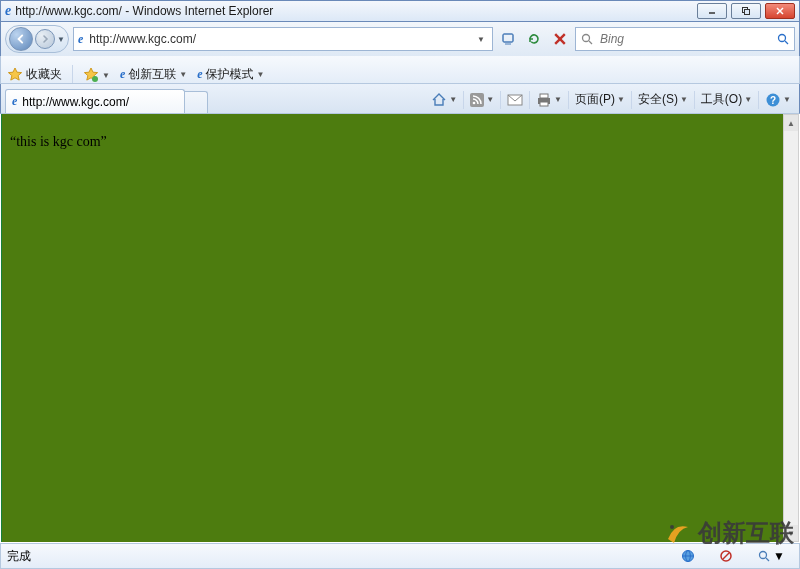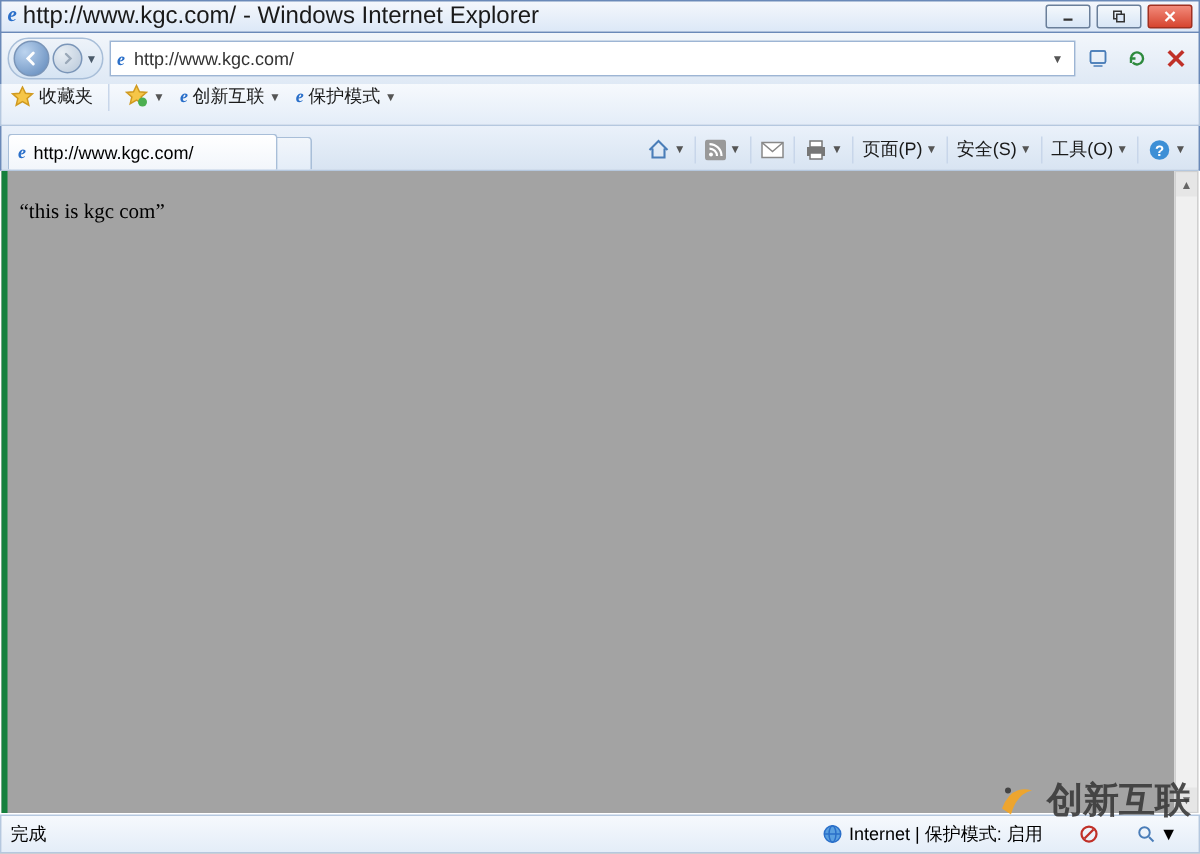--- a/index.html
+++ b/index.html
@@ -6,21 +6,21 @@
   html,body { margin:0; padding:0; font-family: "Microsoft YaHei", Tahoma, sans-serif; font-size:12px; }
   body { width:800px; height:569px; background:#fff; position:relative; overflow:hidden; }
 
   
   .titlebar {
     height:22px;
     background: linear-gradient(to bottom, #f4f7fc, #dce8f7);
     border:1px solid #6a89b8;
     display:flex; align-items:center; padding:0 4px; gap:4px;
   }
-  .titlebar .title-text { flex:1; color:#1a1a1a; font-size:16px; }
+  .titlebar .title-text { flex:1; color:#1a1a1a; font-size:12px; }
   .winbtn {
     width:30px; height:16px; border:1px solid #6a7f9a; border-radius:2px;
     display:flex; align-items:center; justify-content:center; font-size:10px; line-height:1;
     background: linear-gradient(to bottom,#f4f8fc,#d8e6f6);
   }
   .winbtn.close { background: linear-gradient(to bottom,#f28a7a,#d64530); color:#fff; border-color:#a03020;}
   .winbtn svg { width:10px; height:10px; }
 
   
   .navrow {
@@ -57,21 +57,21 @@
     width:220px; height:24px; background:#fff; border:1px solid #9db5d4;
     display:flex; align-items:center; padding:0 4px; gap:4px;
   }
   .searchbox input { flex:1; border:none; outline:none; font-size:12px; font-style:italic; color:#888; }
 
   
   .favbar {
     height:28px;
     background: linear-gradient(to bottom,#f6f9fd,#e4edf8);
     border:1px solid #b5c8df; border-top:none;
-    display:flex; align-items:flex-start; padding:0 6px; gap:10px;
+    display:flex; align-items:flex-end; padding:0 6px; gap:10px;
   }
   .favbtn { display:flex; align-items:center; gap:3px; color:#1a1a1a; }
   .favbtn .drop { font-size:8px; color:#555; }
   .sep { width:1px; height:18px; background:#c8d6ea; }
 
   
   .tabbar {
     height:30px;
     background: linear-gradient(to bottom,#eaf1fa,#d8e4f2);
     border-left:1px solid #6a89b8; border-right:1px solid #6a89b8; border-bottom:1px solid #b5c8df;
@@ -89,21 +89,21 @@
     border:1px solid #a8bed8; border-bottom:none; border-radius:0 3px 0 0;
   }
   .cmdbar { margin-left:auto; display:flex; align-items:center; gap:2px; padding-bottom:3px; }
   .cmd { display:flex; align-items:center; gap:2px; padding:2px 4px; }
   .cmd .drop { font-size:8px; color:#555; }
   .cmd-text { color:#1a1a1a; }
 
   
   .page {
     position:absolute; left:1px; right:17px; top:114px; bottom:27px;
-    background:#a3a3a3; border-left:4px solid #15803d;
+    background:#4d7c0f; border-left:1px solid #15803d;
     padding:20px 8px; font-family: "SimSun", serif; font-size:14px; color:#000;
   }
   .scrollbar {
     position:absolute; right:1px; top:114px; bottom:27px; width:16px;
     background:#f0f0f0; border:1px solid #d0d0d0;
   }
   .scrollbar .arrow { height:16px; background:#e6e6e6; display:flex; align-items:center; justify-content:center; font-size:8px; color:#666;}
 
   
   .statusbar {
@@ -186,20 +186,31 @@
         <path d="M3 10 l0 -3 l3 0" fill="none" stroke="#2d8a3d" stroke-width="1.6"></path>
       </svg>
   </div>
   <div class="iconbtn-sm">
     <svg width="12" height="12" viewBox="0 0 10 10">
         <line x1="1" y1="1" x2="9" y2="9" stroke="#c03028" stroke-width="2"></line>
         <line x1="9" y1="1" x2="1" y2="9" stroke="#c03028" stroke-width="2"></line>
       </svg>
   </div>
 
+  <div class="searchbox">
+    <svg width="14" height="14" viewBox="0 0 14 14">
+        <circle cx="6" cy="6" r="3.5" fill="none" stroke="#888" stroke-width="1.3"></circle>
+        <line x1="9" y1="9" x2="12" y2="12" stroke="#888" stroke-width="1.3"></line>
+      </svg>
+    <input type="text" placeholder="Bing" style="">
+    <svg width="14" height="14" viewBox="0 0 14 14">
+        <circle cx="6" cy="6" r="3.5" fill="none" stroke="#2a6fc9" stroke-width="1.3"></circle>
+        <line x1="9" y1="9" x2="12" y2="12" stroke="#2a6fc9" stroke-width="1.3"></line>
+      </svg>
+  </div>
 </div>
 
 <div class="favbar">
   <div class="favbtn">
     <svg width="16" height="16" viewBox="0 0 16 16">
         <path d="M8 1 l2 4.2 4.6 .4 -3.5 3 1.1 4.5 L8 10.8 3.8 13.1 4.9 8.6 1.4 5.6 6 5.2 Z" fill="#f6c648" stroke="#d09a20"></path>
       </svg>
     <span>收藏夹</span>
   </div>
   <div class="sep"></div>
@@ -300,21 +311,20 @@
 
 <div class="statusbar">
   <span>完成</span>
   <span class="spacer"></span>
   <div class="zone">
     <svg width="14" height="14" viewBox="0 0 14 14">
         <circle cx="7" cy="7" r="5.5" fill="#5aa0e0" stroke="#2a6fc9"></circle>
         <ellipse cx="7" cy="7" rx="2.3" ry="5.5" fill="none" stroke="#2a6fc9"></ellipse>
         <line x1="1.5" y1="7" x2="12.5" y2="7" stroke="#2a6fc9"></line>
       </svg>
-    <span>Internet | 保护模式: 启用</span>
   </div>
   <div class="zone">
     <svg width="12" height="12" viewBox="0 0 12 12">
         <circle cx="6" cy="6" r="5" fill="none" stroke="#c03028" stroke-width="1.5"></circle>
         <line x1="3" y1="9" x2="9" y2="3" stroke="#c03028" stroke-width="1.5"></line>
       </svg>
   </div>
   <div class="zone zoom-group">
     <svg width="14" height="14" viewBox="0 0 14 14">
         <circle cx="6" cy="6" r="3.5" fill="none" stroke="#4a7db8" stroke-width="1.3"></circle>

